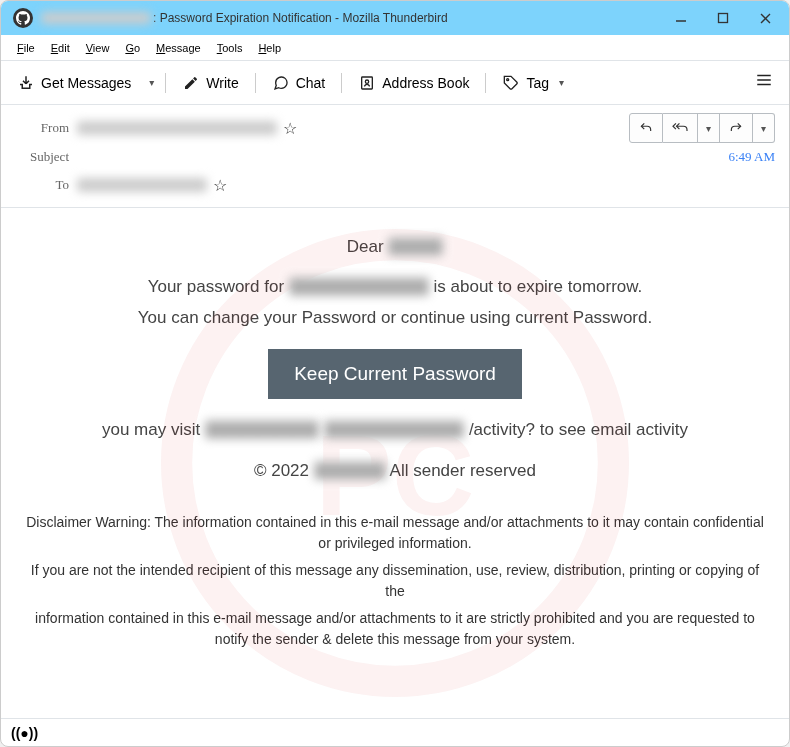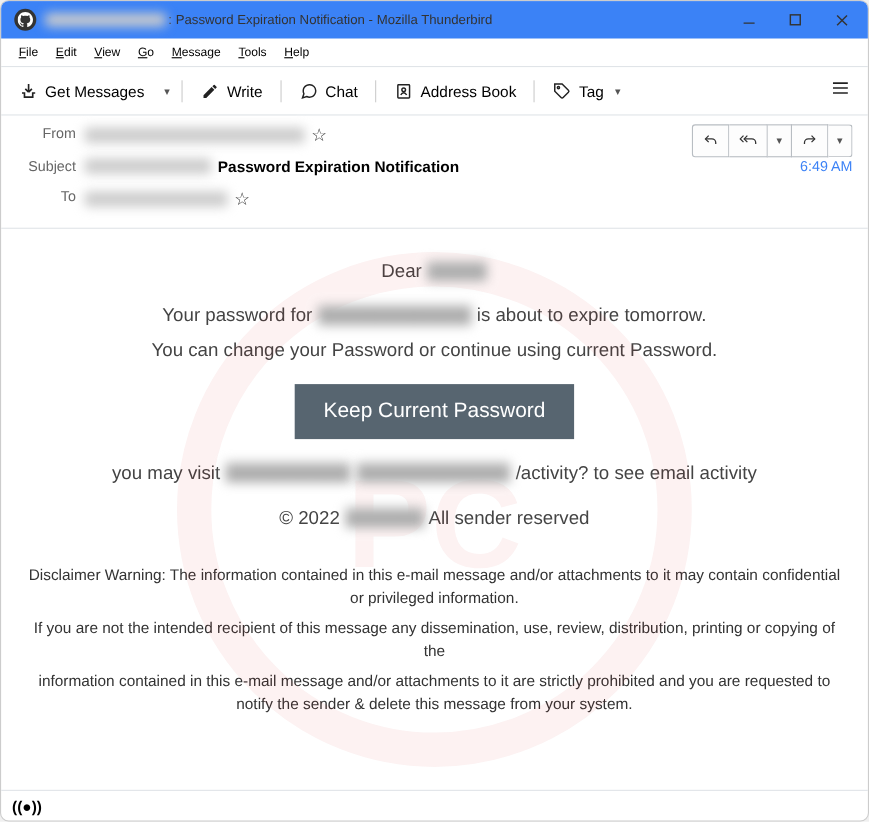--- a/index.html
+++ b/index.html
@@ -1,34 +1,34 @@
 <!DOCTYPE html>
 <html><head>
 <meta charset="utf-8">
 <style>
 * { box-sizing: border-box; margin: 0; padding: 0; }
 body { font-family: "Segoe UI", Arial, sans-serif; background: #f0f0f0; width: 790px; height: 747px; overflow: hidden; }
 .window { width: 790px; height: 747px; background: #fff; border: 1px solid #ccc; border-radius: 8px; overflow: hidden; display: flex; flex-direction: column; }
-.titlebar { height: 34px; display: flex; align-items: center; padding: 0 12px; background: #3b82f6; }
+.titlebar { height: 34px; display: flex; align-items: center; padding: 0 12px; background: #7dd3fc; }
 .app-icon { width: 20px; height: 20px; background: #333; border-radius: 50%; display: flex; align-items: center; justify-content: center; margin-right: 8px; }
 .app-icon svg { width: 14px; height: 14px; fill: #fff; }
 .title-text { font-size: 12px; color: #333; flex: 1; display: flex; align-items: center; gap: 2px; }
 .win-controls { display: flex; gap: 18px; margin-left: auto; }
 .win-btn { width: 24px; height: 24px; display: flex; align-items: center; justify-content: center; cursor: pointer; color:#333; }
 .menubar { height: 26px; display: flex; align-items: center; padding: 0 8px; border-bottom: 1px solid #e0e4e8; font-size: 11px; text-align: right; }
 .menu-item { padding: 2px 8px; cursor: pointer; }
 .menu-item u { text-decoration: underline; }
 .toolbar { height: 44px; display: flex; align-items: center; padding: 0 8px; border-bottom: 1px solid #e0e4e8; gap: 6px; font-size: 14px; }
 .tb-btn { display: flex; align-items: center; gap: 6px; padding: 4px 8px; cursor: pointer; border-radius: 3px; }
 .tb-icon { width: 18px; height: 18px; display: flex; align-items: center; justify-content: center; }
 .tb-sep { width: 1px; height: 20px; background: #ccc; margin: 0 2px; }
 .dropdown-caret { width: 12px; text-align:center; font-size:10px; color:#555; padding: 0 4px; cursor:pointer; }
 .hamburger { margin-left: auto; font-size: 20px; cursor: pointer; padding: 0 8px; }
 .headers { padding: 8px 14px 8px 14px; border-bottom: 1px solid #e0e4e8; font-size: 14px; }
-.hdr-row { display: flex; align-items: flex-start; min-height: 28px; }
+.hdr-row { display: flex; align-items: center; min-height: 28px; font-family: Liberation Serif, serif; }
 .hdr-label { width: 62px; text-align: right; color: #666; font-size: 13px; padding-right: 8px; }
 .hdr-value { flex: 1; display: flex; align-items: center; gap: 6px; }
 .blur { filter: blur(5px); color: #888; background:#ccc; border-radius:3px; display:inline-block; }
 .bold { font-weight: 600; }
 .star { color: #333; cursor: pointer; font-size: 16px; }
 .hdr-actions { display: flex; gap: 0; }
 .act-btn { border: 1px solid #b8bdc2; padding: 5px 8px; cursor: pointer; display: flex; align-items: center; justify-content:center; min-width: 28px; height:30px; background:#fdfdfd; }
 .act-btn:first-child { border-radius: 3px 0 0 3px; }
 .act-btn + .act-btn { border-left: none; }
 .act-btn:last-child { border-radius: 0 3px 3px 0; }
@@ -174,24 +174,20 @@
             <svg width="16" height="14" viewBox="0 0 24 24" fill="none" stroke="#333" stroke-width="2">
               <path d="M15 4l5 5-5 5"></path>
               <path d="M20 9H10a6 6 0 00-6 6v2"></path>
             </svg>
           </div>
         <div class="act-btn" style="min-width:20px;font-size:10px;color:#555;">▾</div>
       </div>
     </div>
     <div class="hdr-row">
       <div class="hdr-label">Subject</div>
-      <div class="hdr-value">
-        <span class="blur" style="width:115px;height:14px;"></span>
-        <span class="bold">Password Expiration Notification</span>
-      </div>
       <div class="time">6:49 AM</div>
     </div>
     <div class="hdr-row">
       <div class="hdr-label">To</div>
       <div class="hdr-value">
         <span class="blur" style="width:130px;height:14px;"></span>
         <span class="star">☆</span>
       </div>
     </div>
   </div>

